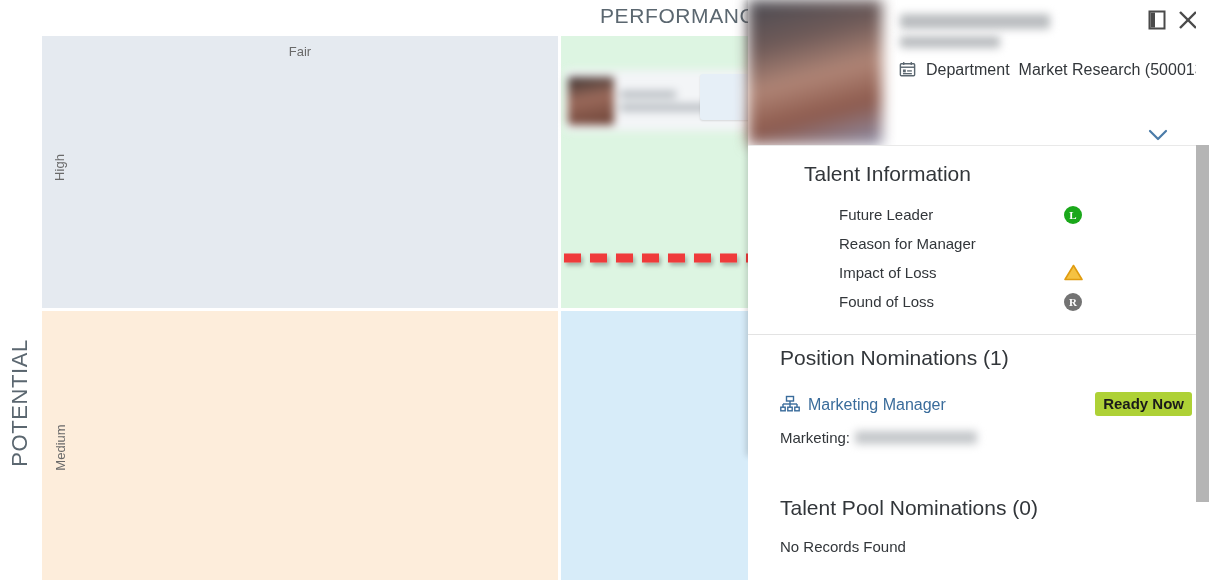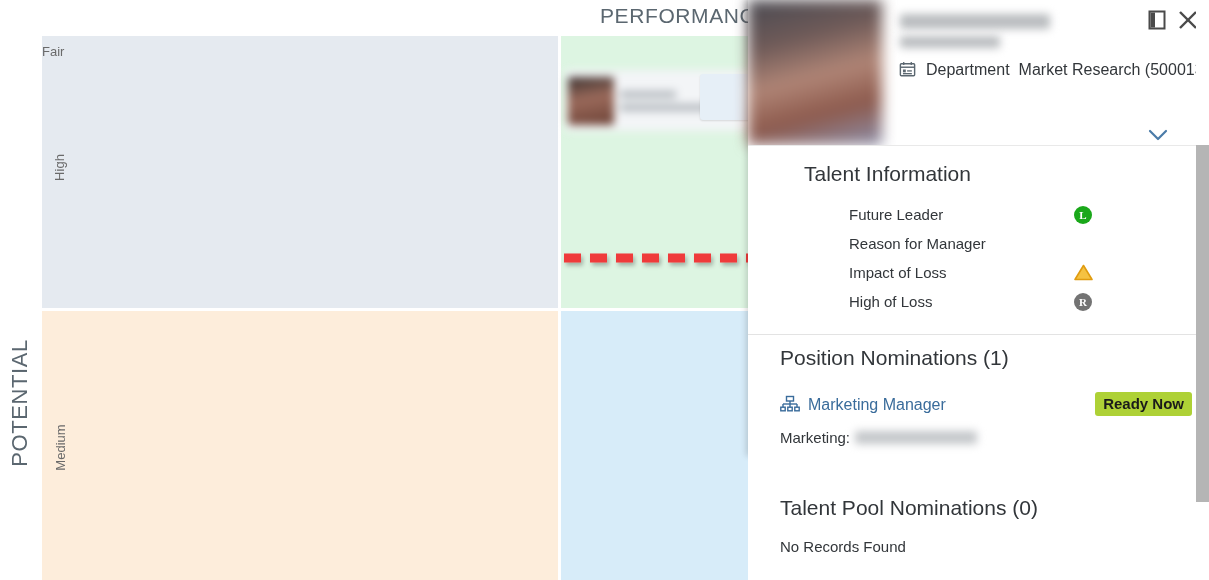--- a/index.html
+++ b/index.html
@@ -38,21 +38,21 @@
   #row-label-medium { left:20px; top:440px; width:80px; }
 
   .cell { position:absolute; }
   #cell-r1c1 { left:42px;  top:36px;  width:516px; height:272px; background:#e5eaf0; }
   #cell-r1c2 { left:561px; top:36px;  width:290px; height:272px; background:#ddf5e2; }
   #cell-r2c1 { left:42px;  top:311px; width:516px; height:269px; background:#fdeddb; }
   #cell-r2c2 { left:561px; top:311px; width:290px; height:269px; background:#d7ecf9; }
 
   #col-label-fair {
     position:absolute; left:42px; top:44px; width:516px;
-    font-size:13px; color:#6a6a6a;
+    text-align:center; font-size:13px; color:#6a6a6a;
   }
 
   
   #person-tile {
     position:absolute; left:565px; top:70px; width:180px; height:55px;
     background:#f3f5f7; display:flex; align-items:center; gap:6px;
     filter: blur(4px); padding:3px;
   }
   #person-tile .ph { width:46px; height:48px; background:linear-gradient(170deg,#3a3230 0%,#9b6a5b 45%,#6c4236 100%); border-radius:2px; flex:none; }
   #person-tile .lines { flex:1; display:flex; flex-direction:column; gap:6px; padding-right:4px;}
@@ -103,21 +103,21 @@
   }
 
   .section { padding: 0 0 0 32px; }
   .section-title { font-size:21px; color:#32363a; font-weight:normal; }
 
   #talent-info-section { padding-top:16px; }
   #talent-info-section .section-title { margin-bottom:14px; }
   .talent-row {
     display:flex; align-items:center; height:29px; padding-left:35px;
   }
-  .talent-row .tl-label { width:225px; font-size:15px; color:#32363a;margin-left:10px; }
+  .talent-row .tl-label { width:225px; font-size:15px; color:#32363a; }
   .talent-row .tl-icon  { width:26px; height:20px; display:flex; align-items:center; }
 
   .badge-circle {
     width:18px; height:18px; border-radius:50%;
     display:flex; align-items:center; justify-content:center;
     font-size:11px; font-weight:bold; color:#fff; font-family:"Liberation Serif", serif;
   }
   .badge-circle.green { background:#1aa81a; }
   .badge-circle.gray  { background:#737373; }
 
@@ -249,21 +249,21 @@
         <div class="talent-row">
           <span class="tl-label">Impact of Loss</span>
           <span class="tl-icon">
             <svg width="19" height="17" viewBox="0 0 19 17" class="svg-ico">
               <polygon points="9.5,1.5 18,15.5 1,15.5" fill="#f5c242" stroke="#e09c10" stroke-width="1.6" stroke-linejoin="round"></polygon>
             </svg>
           </span>
         </div>
 
         <div class="talent-row">
-          <span class="tl-label">High of Loss</span>
+          <span class="tl-label">Found of Loss</span>
           <span class="tl-icon">
             <span class="badge-circle gray">R</span>
           </span>
         </div>
       </div>
 
       <div id="divider-1"></div>
 
       <div id="position-nominations-section">
         <div class="section-title">Position Nominations (1)</div>

